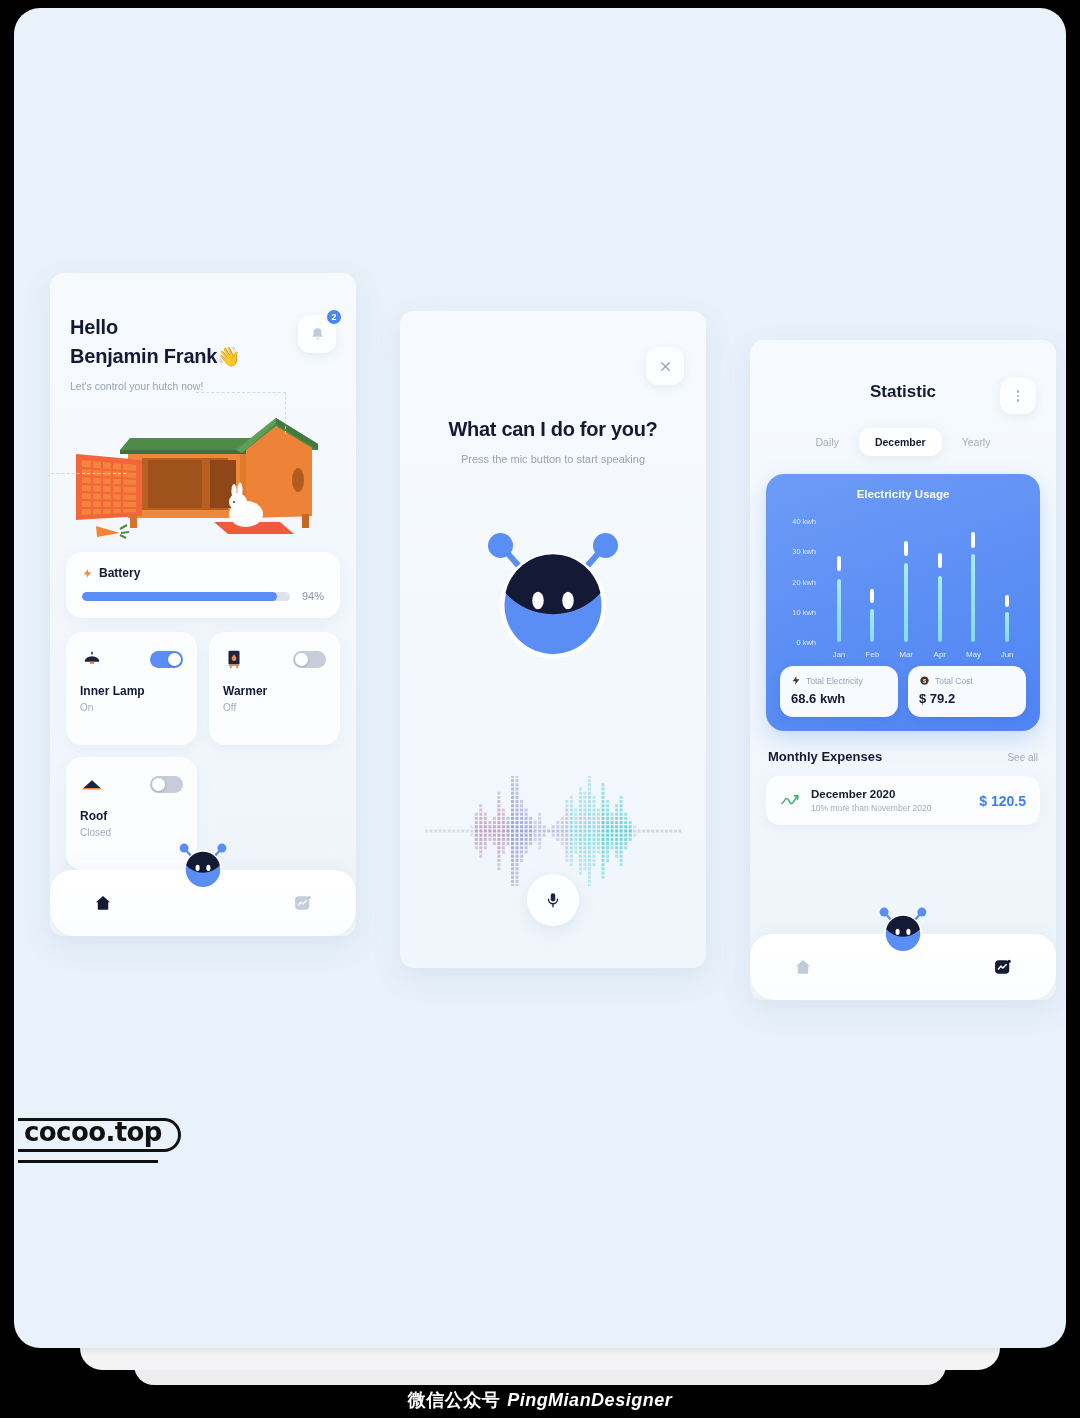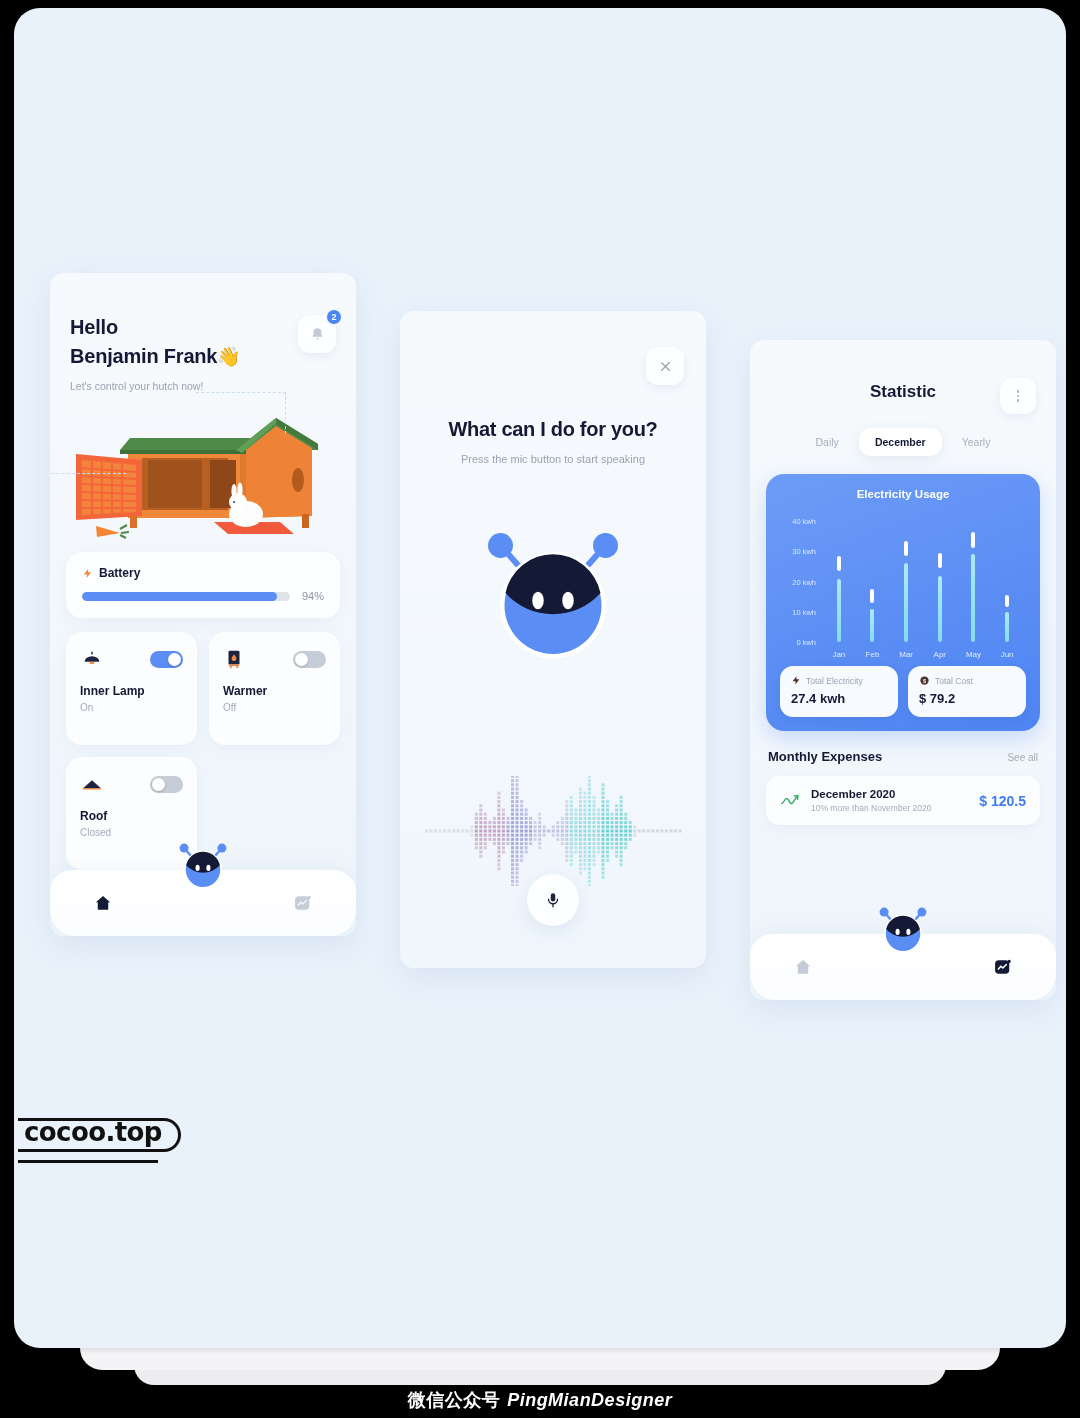--- a/index.html
+++ b/index.html
@@ -909,21 +909,21 @@
           </div>
 
         <div class="stat-row">
           <div class="stat-card">
             <div class="stat-top">
               <svg width="10" height="11" viewBox="0 0 24 24">
                 <polygon points="13,2 4,14 11,14 10,22 20,9 13,9" fill="#4a3228"></polygon>
               </svg>
               <span class="stat-lbl">Total Electricity</span>
             </div>
-            <div class="stat-val">27.4 kwh</div>
+            <div class="stat-val">68.6 kwh</div>
           </div>
           <div class="stat-card">
             <div class="stat-top">
               <svg width="11" height="11" viewBox="0 0 24 24">
                 <circle cx="12" cy="12" r="9" fill="#4a3228"></circle>
                 <text x="12" y="16.4" font-size="12" fill="#f7f2ee" text-anchor="middle" font-family="Liberation Sans, sans-serif" font-weight="700">$</text>
               </svg>
               <span class="stat-lbl">Total Cost</span>
             </div>
             <div class="stat-val">$ 79.2</div>

